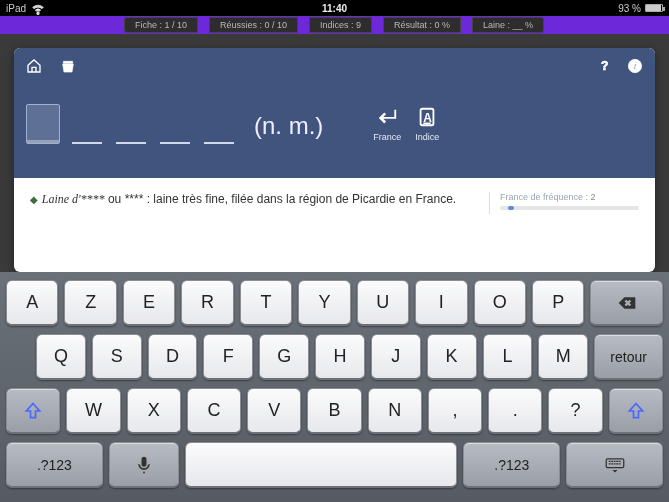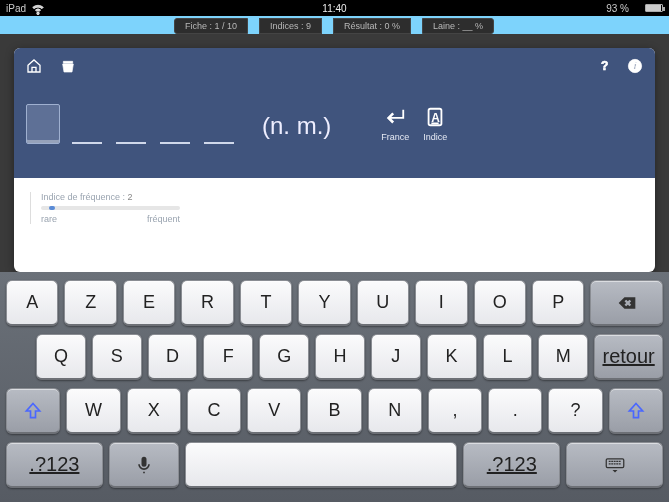--- a/index.html
+++ b/index.html
@@ -2,44 +2,44 @@
 <html><head>
 <meta charset="utf-8">
 <style>
   * { box-sizing: border-box; margin: 0; padding: 0; }
   html, body { width: 669px; height: 502px; overflow: hidden; font-family: -apple-system, Helvetica, Arial, sans-serif; }
   body { background: #000; }
 
   
   .statusbar { height: 16px; background: #000; color: #ccc; font-size: 10px; display: flex; align-items: center; padding: 0 6px; position: relative; }
   .statusbar .left { position: absolute; left: 6px; display:flex; align-items:center; gap:4px;}
-  .statusbar .center { margin: 0 auto; font-weight: 400; color:#eee;}
-  .statusbar .right { position: absolute; right: 6px; display:flex; align-items:center; gap:16px;}
+  .statusbar .center { margin: 0 auto; font-weight: 700; color:#eee;}
+  .statusbar .right { position: absolute; right: 6px; display:flex; align-items:center; gap:4px;}
   .battery { display:inline-block; width:18px; height:8px; border:1px solid #aaa; border-radius:1px; position:relative;}
   .battery::after{content:"";position:absolute;right:-3px;top:2px;width:2px;height:4px;background:#aaa;}
   .battery i{display:block;height:100%;width:93%;background:#ccc;}
 
   
-  .scorebar { height: 18px; background: #7dd3fc; display:flex; justify-content:center; align-items:flex-end; gap:12px; }
+  .scorebar { height: 18px; background: #6d28d9; display:flex; justify-content:center; align-items:center; gap:12px; }
   .scorebar span { color:#b8b8b8; font-size:9px; padding:2px 10px; background:#2d2d2d; border:1px solid #444; margin-left:-1px; }
   .scorebar span:first-child{border-radius:3px 0 0 3px;}
   .scorebar span:last-child{border-radius:0 3px 3px 0;}
 
   .stage { background:#3a3a3a; height: 238px; padding: 14px 14px 0 14px; }
 
   .card { background:#fff; border-radius:6px; height:224px; overflow:hidden; box-shadow:0 2px 8px rgba(0,0,0,.4);}
   .card-head { background:#40547d; height:130px; color:#fff; position:relative; padding:8px 12px;}
   .head-icons { display:flex; gap:18px; align-items:center; height:20px;}
   .head-icons .right { margin-left:auto; display:flex; gap:14px; align-items:center;}
   .ico { width:16px; height:16px; fill:#fff; stroke:#fff; }
 
   .word-row { display:flex; align-items:flex-end; gap:10px; margin-top:28px; }
   .tile { width:34px; height:40px; background:#5e7096; border:1px solid #9fb0d0; border-radius:2px; box-shadow: inset 0 -3px 0 rgba(255,255,255,.35); }
   .blank { display:inline-block; width:30px; border-bottom:2px solid #d0d8ea; height:22px; margin:0 2px;}
-  .pos { font-size:24px; color:#eef; margin-left:16px; margin-bottom:4px;}
+  .pos { font-size:24px; color:#eef; margin-left:8px; margin-bottom:4px;}
   .actions { display:flex; gap:14px; margin-left:40px; margin-bottom:2px;}
   .act { display:flex; flex-direction:column; align-items:center; font-size:9px; color:#e5e9f3; gap:4px;}
   .act svg { width:22px; height:22px; fill:#fff; }
 
   .card-body { padding:14px 16px; display:flex; gap:10px; font-size:12px; color:#333;}
   .def { flex:1; }
   .diamond { color:#3d6b3d; font-size:10px; margin-right:4px;}
   .def em { font-style:italic; font-family: Georgia, serif;}
   .freq { width:150px; font-size:9px; color:#888; border-left:1px solid #ddd; padding-left:10px;}
   .freq-title{color:#9aa4b0;}
@@ -49,21 +49,21 @@
 
   
   .kbd { height:230px; background: linear-gradient(#6b7179,#565b63); padding:8px 6px 6px 6px; display:flex; flex-direction:column; gap:8px;}
   .krow { display:flex; gap:6px; }
   .key { flex:1; background:linear-gradient(#fbfbfc,#e7e8ec); border:1px solid #8a8d93; border-bottom:2px solid #6d7076; border-radius:6px; height:46px; display:flex; align-items:center; justify-content:center; font-size:18px; color:#222; box-shadow:0 1px 0 rgba(255,255,255,.5) inset, 0 1px 2px rgba(0,0,0,.4);}
   .key.dark { background:linear-gradient(#b7bbc3,#9a9ea7); color:#222;}
   .key.wide { flex:1.4; }
   .key.space { flex:4; }
   .key svg { width:20px; height:20px; }
   .r2pad { width:24px; flex:0 0 24px; }
-  .key.small { font-size:20px;text-decoration:underline; }
+  .key.small { font-size:14px; }
   .shift svg{fill:#4a67ff; stroke:#4a67ff;}
 </style>
 </head>
 <body>
 
 <div class="statusbar">
   <div class="left">
     <span>iPad</span>
     <svg class="ico" viewBox="0 0 24 24">
         <path fill="#ccc" d="M12 18a2 2 0 100 4 2 2 0 000-4zm-4-3a6 6 0 018 0l-2 2a3 3 0 00-4 0zm-4-4a12 12 0 0116 0l-2 2a9 9 0 00-12 0z"></path>
@@ -73,20 +73,21 @@
   <div class="right">
     <span>93 %</span>
     <span class="battery">
         <i></i>
       </span>
   </div>
 </div>
 
 <div class="scorebar">
   <span>Fiche : 1 / 10</span>
+  <span>Réussies : 0 / 10</span>
   <span>Indices : 9</span>
   <span>Résultat : 0 %</span>
   <span>Laine : __ %</span>
 </div>
 
 <div class="stage">
   <div class="card">
     <div class="card-head">
       <div class="head-icons">
         <svg class="ico" viewBox="0 0 24 24">
@@ -124,28 +125,27 @@
                 <rect x="5" y="3" width="14" height="18" rx="2" fill="none" stroke="#fff" stroke-width="2"></rect>
                 <text x="8" y="17" font-size="13" fill="#fff" font-weight="bold">A</text>
                 <line x1="8" y1="19" x2="16" y2="19" stroke="#fff" stroke-width="2"></line>
               </svg>
             <span>Indice</span>
           </div>
         </div>
       </div>
     </div>
     <div class="card-body">
+      <div class="def serif">
+        <span class="diamond">◆</span><em>Laine d'****</em><span> ou </span><span>****</span><span> : laine très fine, filée dans la région de Picardie en France.</span>
+      </div>
       <div class="freq">
-        <div><span class="freq-title">Indice de fréquence :</span> <span>2</span></div>
+        <div><span class="freq-title">France de fréquence :</span> <span>2</span></div>
         <div class="freq-bar">
             <i></i>
-          </div>
-        <div class="freq-labels">
-            <span>rare</span>
-            <span>fréquent</span>
           </div>
       </div>
     </div>
   </div>
 </div>
 
 <div class="kbd">
   <div class="krow" id="kr1">
     <div class="key">A</div>
       <div class="key">Z</div>

